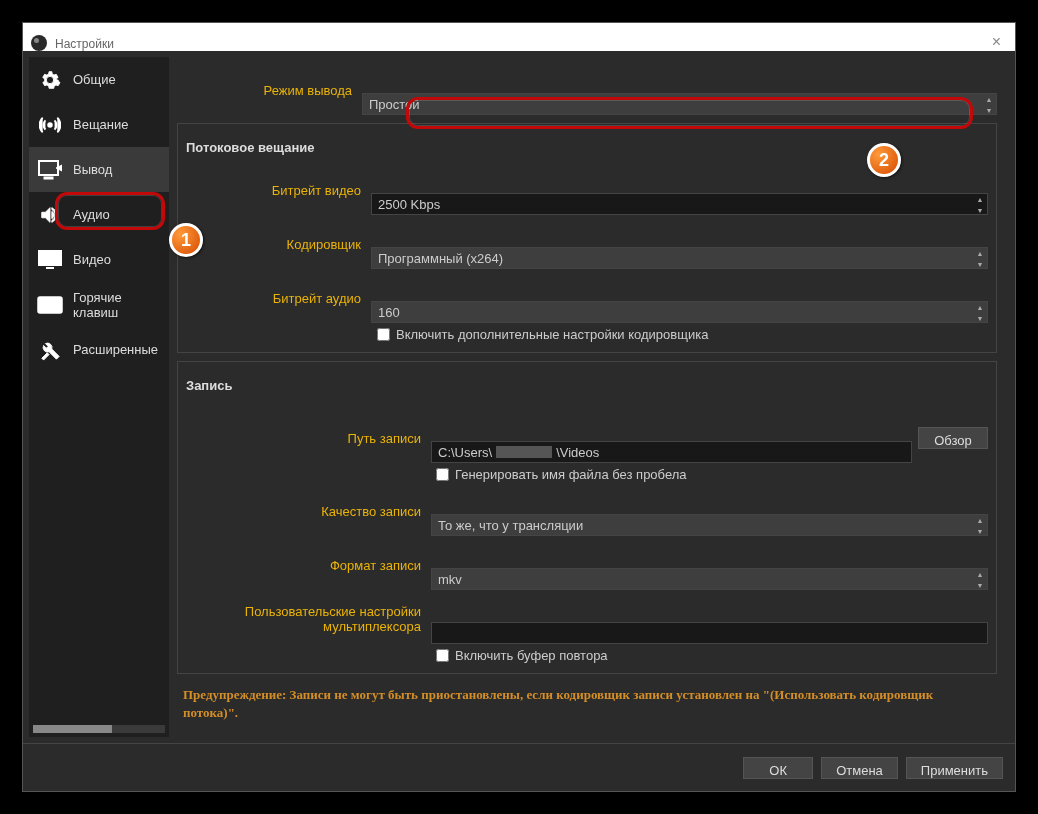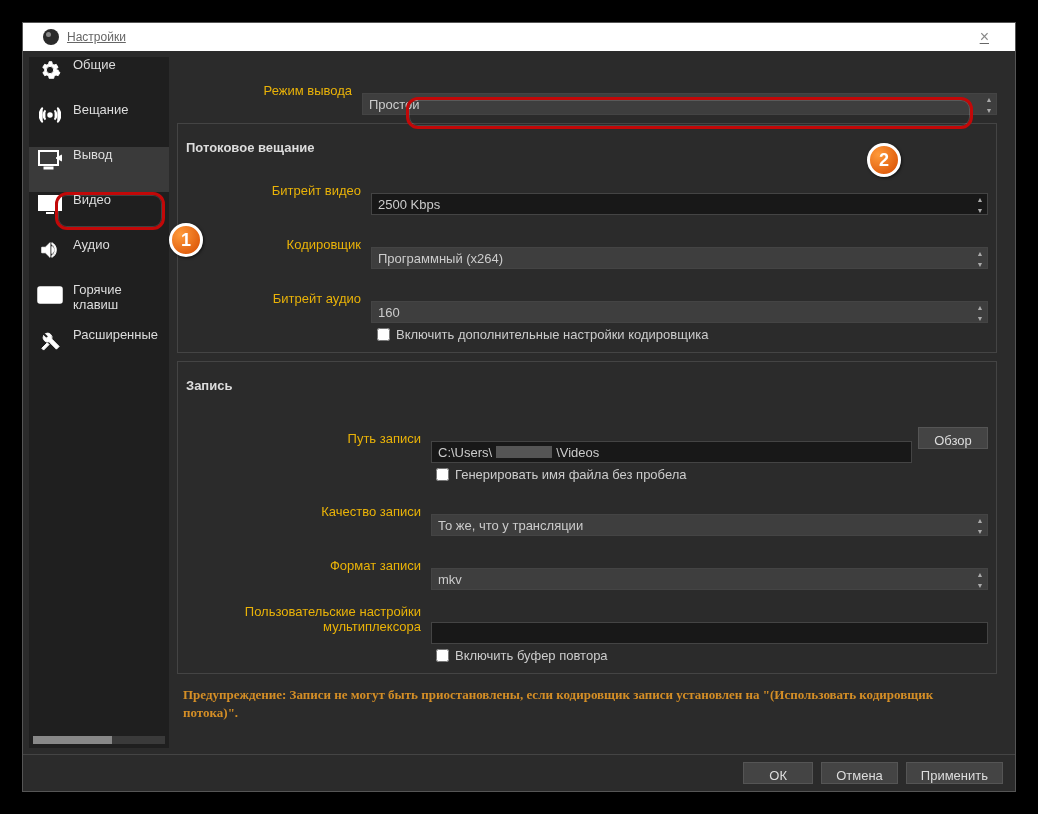--- a/index.html
+++ b/index.html
@@ -13,25 +13,24 @@
 }
 .window {
   width: 100%; height: 100%;
   background: #f0f0f0;
   border: 1px solid #555;
   display: flex; flex-direction: column;
 }
 .titlebar {
   height: 28px;
   background: #fff;
-  display: flex; align-items: center;
-  padding: 0 20px;
+  display: flex; align-items: flex-end;
+  padding: 0 8px;
   color: #666;
   font-size: 12px;
-  text-decoration: underline;
 }
 .titlebar .app-icon {
   width: 16px; height: 16px;
   background: #2a2a2a;
   border-radius: 50%;
   margin-right: 8px;
   position: relative;
 }
 .titlebar .app-icon::after {
   content: "";
@@ -54,21 +53,21 @@
   border: 6px solid #2b2b2b;
   min-height: 0;
 }
 .sidebar {
   width: 140px;
   background: #1f1f1f;
   display: flex; flex-direction: column;
   position: relative;
 }
 .side-item {
-  display: flex; 
+  display: flex; align-items: center;
   height: 45px;
   padding: 0 8px;
   color: #ddd;
   gap: 10px;
   cursor: pointer;
 }
 .side-item.active { background: #3a3a3a; }
 .side-item .icon { width: 26px; height: 26px; display: flex; align-items: center; justify-content: center; }
 .side-item svg { stroke: #fff; fill: #fff; }
 .side-scroll {
@@ -128,21 +127,21 @@
   height: 22px;
   background: #444;
   border: 1px solid #555;
   color: #ddd;
   padding: 0 14px;
   display: flex; align-items: flex-end; justify-content: center;
   cursor: pointer;
   font-size: 13px;
 }
 .footer {
-  height: 37px;
+  height: 48px;
   background: #2b2b2b;
   display: flex; justify-content: flex-end; align-items: center;
   gap: 8px; padding: 0 12px;
   border-top: 1px solid #444;
 }
 .footer .btn { min-width: 70px; }
 .warning {
   color: #d48e26;
   font-weight: bold;
   font-size: 13px;
@@ -218,34 +217,34 @@
           <svg width="24" height="20" viewBox="0 0 24 20">
               <rect x="1" y="1" width="19" height="14" fill="none" stroke="#fff" stroke-width="2"></rect>
               <rect x="6" y="17" width="9" height="2" fill="#fff"></rect>
               <path d="M18 8 L24 5 L24 11 Z" fill="#fff"></path>
             </svg>
         </span>
         <span>Вывод</span>
       </div>
       <div class="side-item">
         <span class="icon">
+          <svg width="22" height="22" viewBox="0 0 24 24" fill="#fff">
+              <path d="M3 9v6h4l5 5V4L7 9H3zm13.5 3a4.5 4.5 0 00-2.5-4v8a4.5 4.5 0 002.5-4zm-2.5-8v2a7 7 0 010 12v2a9 9 0 000-16z"></path>
+            </svg>
+        </span>
+        <span>Аудио</span>
+      </div>
+      <div class="side-item">
+        <span class="icon">
           <svg width="24" height="20" viewBox="0 0 24 20" fill="none" stroke="#fff" stroke-width="2">
               <rect x="1" y="1" width="22" height="14"></rect>
               <line x1="8" y1="18" x2="16" y2="18"></line>
             </svg>
         </span>
         <span>Видео</span>
-      </div>
-      <div class="side-item">
-        <span class="icon">
-          <svg width="22" height="22" viewBox="0 0 24 24" fill="#fff">
-              <path d="M3 9v6h4l5 5V4L7 9H3zm13.5 3a4.5 4.5 0 00-2.5-4v8a4.5 4.5 0 002.5-4zm-2.5-8v2a7 7 0 010 12v2a9 9 0 000-16z"></path>
-            </svg>
-        </span>
-        <span>Аудио</span>
       </div>
       <div class="side-item">
         <span class="icon">
           <svg width="26" height="18" viewBox="0 0 26 18" fill="none" stroke="#fff" stroke-width="1.5">
               <rect x="1" y="1" width="24" height="16" rx="2"></rect>
               <line x1="4" y1="5" x2="6" y2="5"></line>
               <line x1="8" y1="5" x2="10" y2="5"></line>
               <line x1="12" y1="5" x2="14" y2="5"></line>
               <line x1="16" y1="5" x2="18" y2="5"></line>
               <line x1="20" y1="5" x2="22" y2="5"></line>

